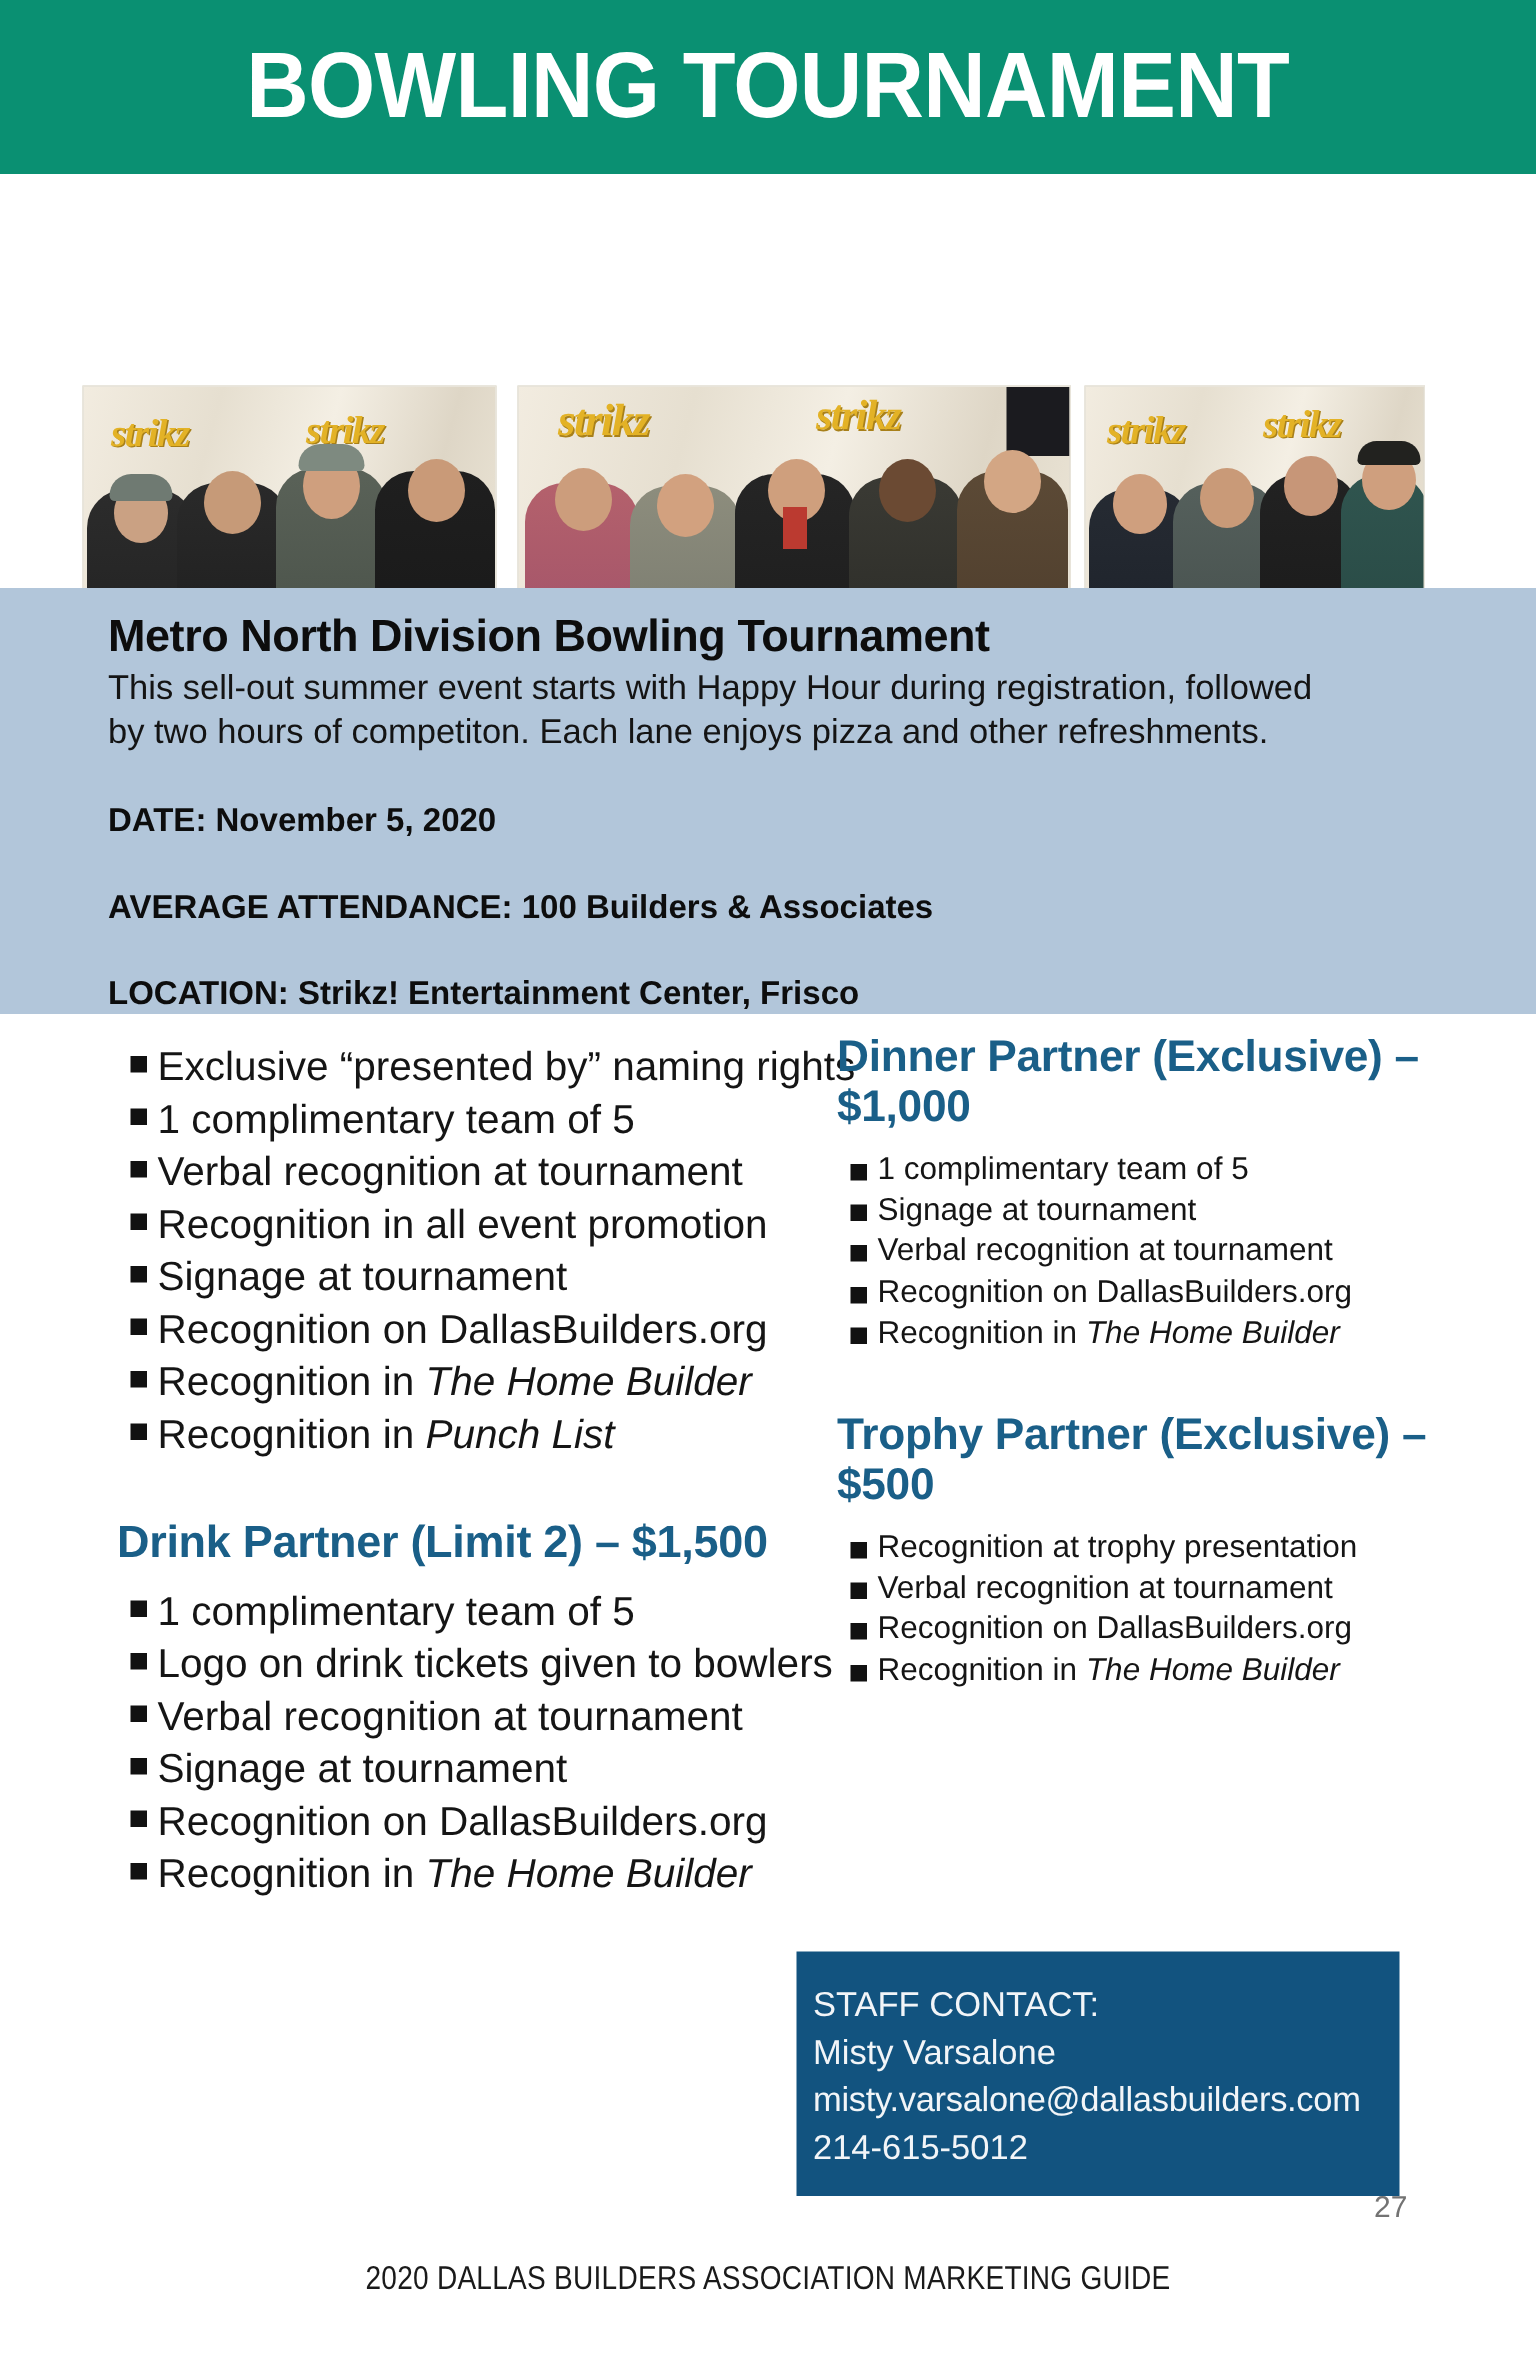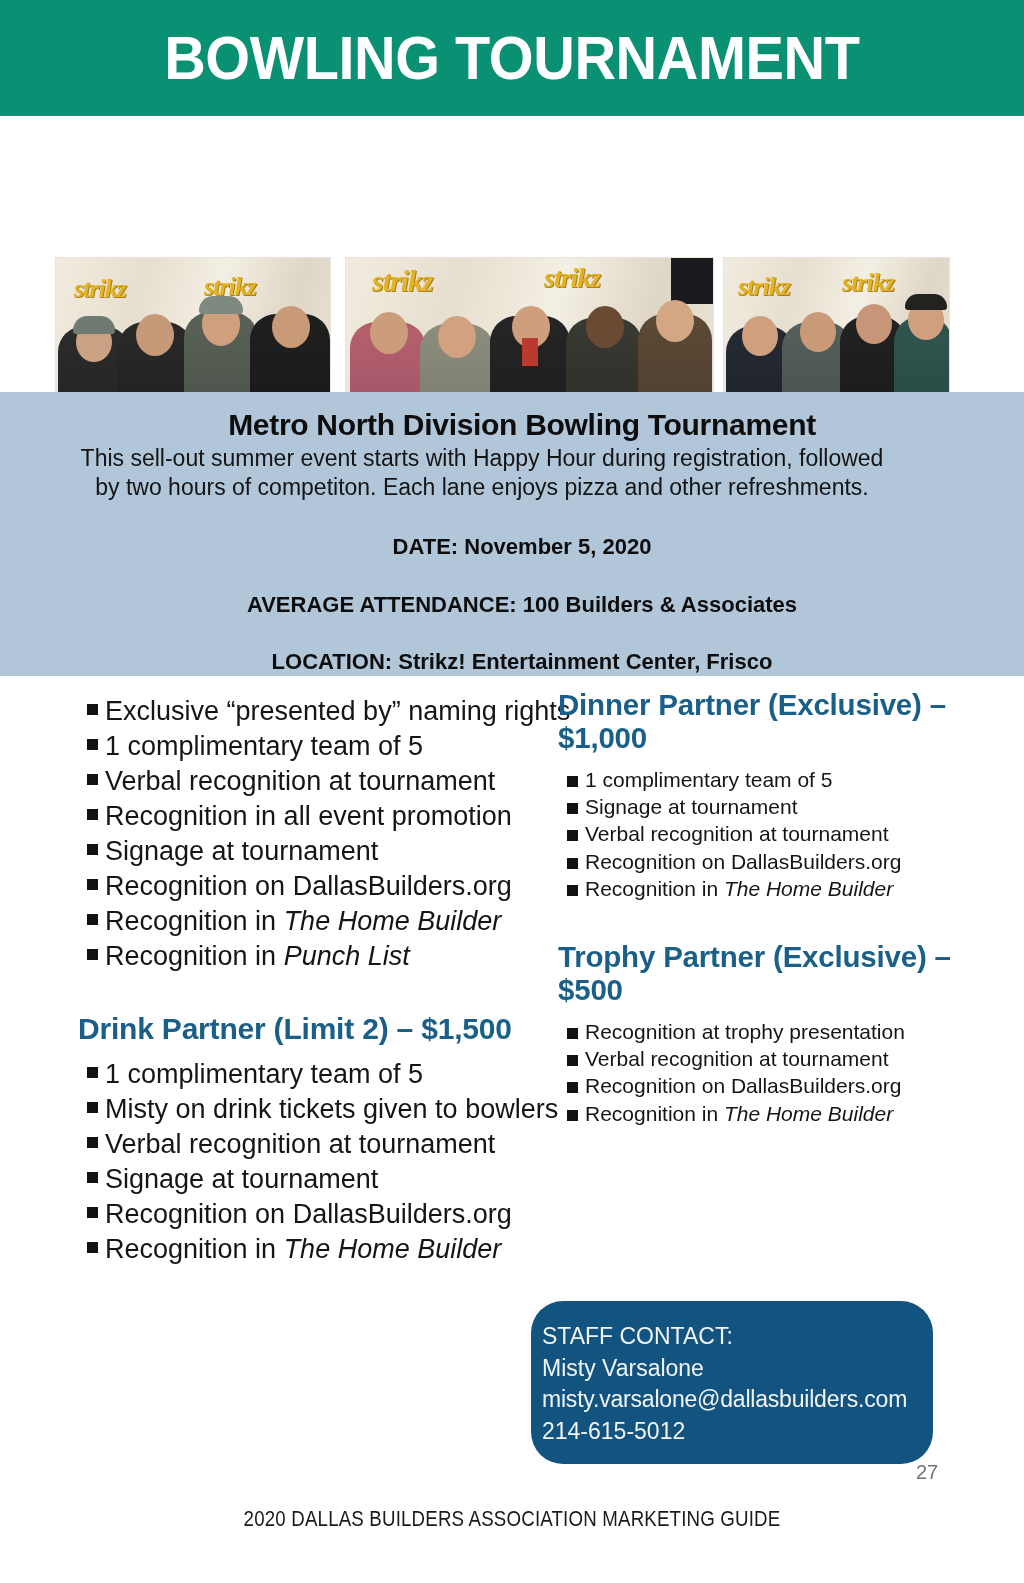--- a/index.html
+++ b/index.html
@@ -98,21 +98,20 @@
     left: 0; top: 392px;
     width: 1024px;
     height: 284px;
     background: #b2c6da;
   }
   .info-inner {
     position: absolute;
     left: 72px;
     top: 16px;
     width: 900px;
-    text-align: center;
   }
   .info-title {
     font-size: 30px;
     font-weight: bold;
     color: #0d0d0d;
     margin: 0 0 2px 0;
     letter-spacing: -0.3px;
   }
   .info-desc {
     font-size: 23px;
@@ -180,21 +179,20 @@
   .col-right .tier-title { font-size: 29.5px; }
 
   
   .staff-box {
     position: absolute;
     left: 531px;
     top: 1301px;
     width: 402px;
     height: 163px;
     background: #12537f;
-    border-radius: 32px;
   }
   .staff-inner {
     padding: 20px 0 0 11px;
   }
   .staff-inner div {
     color: #f2f5f8;
     font-size: 23px;
     line-height: 1.37;
     white-space: nowrap;
   }
@@ -317,21 +315,21 @@
         <li>Signage at tournament</li>
         <li>Recognition on DallasBuilders.org</li>
         <li>Recognition in <i>The Home Builder</i></li>
         <li>Recognition in <i>Punch List</i></li>
       </ul>
     </div>
     <div class="tier">
       <div class="tier-title">Drink Partner (Limit 2) – $1,500</div>
       <ul class="tier-list">
         <li>1 complimentary team of 5</li>
-        <li>Misty on drink tickets given to bowlers</li>
+        <li>Logo on drink tickets given to bowlers</li>
         <li>Verbal recognition at tournament</li>
         <li>Signage at tournament</li>
         <li>Recognition on DallasBuilders.org</li>
         <li>Recognition in <i>The Home Builder</i></li>
       </ul>
     </div>
   </div>
 <div class="col-right">
     <div class="tier">
       <div class="tier-title">Dinner Partner (Exclusive) – $1,000</div>

